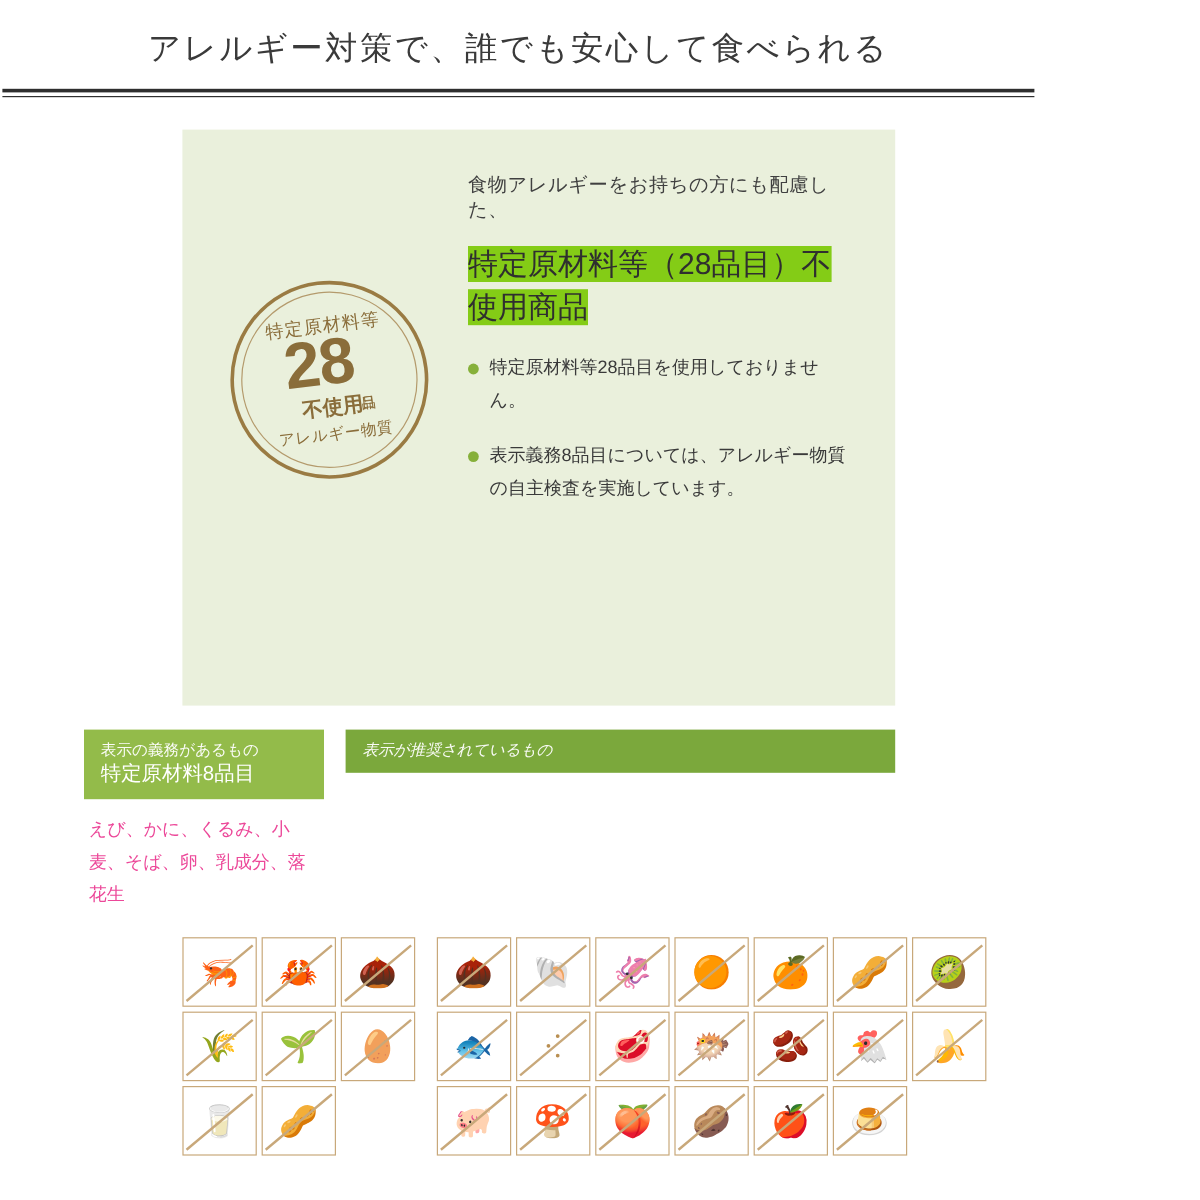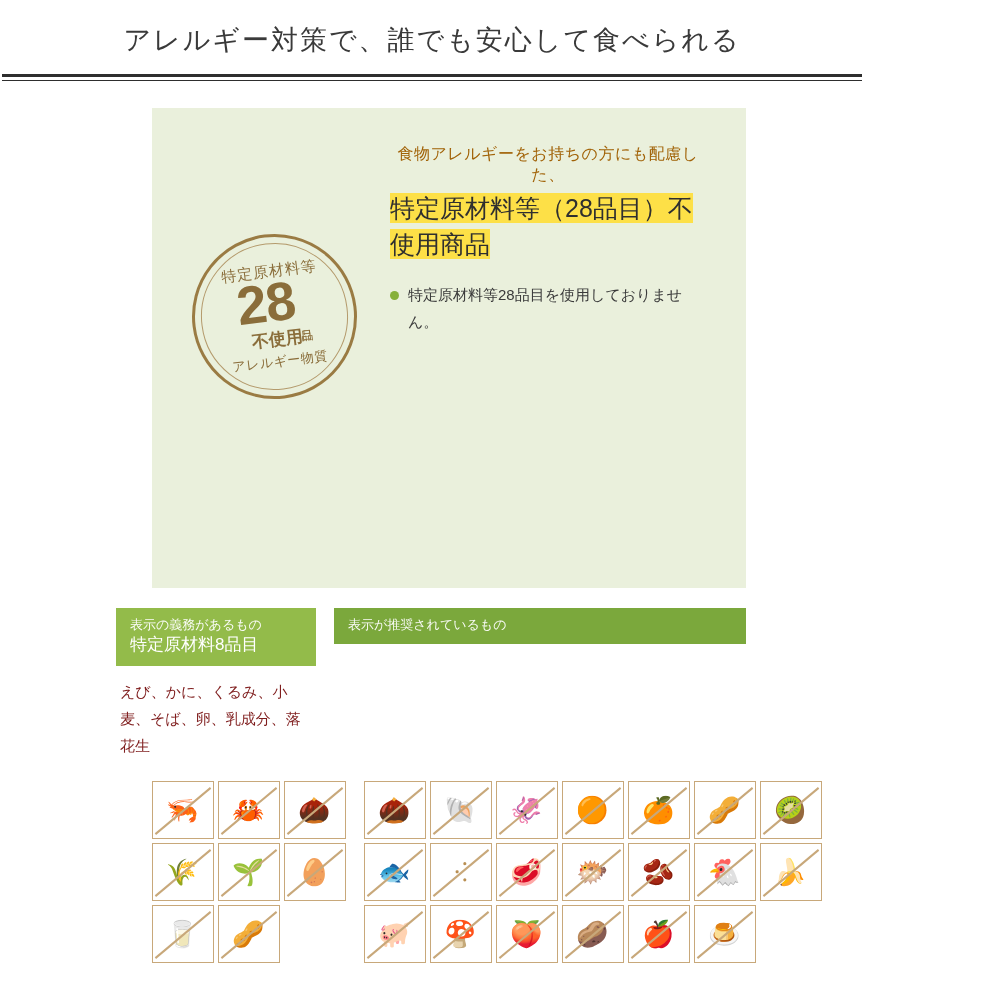--- a/index.html
+++ b/index.html
@@ -110,34 +110,33 @@
     top: 6px; left: 6px; right: 6px; bottom: 6px;
     border-radius: 50%;
     border: 1px solid #b49a6c;
   }
 
   .text-col {
     flex: 1 1 auto;
     padding-left: 10px;
   }
   .lead {
-    color: #a16207;
+    color: #404040;
     font-size: 16px;
-    margin-bottom: 4px;
+    margin-bottom: 16px;
     letter-spacing: 0.5px;
-    text-align: center;
   }
   .headline {
     font-size: 25px;
     color: #2f2f2f;
     line-height: 1.45;
     margin-bottom: 18px;
   }
   .headline span.hl {
-    background: #fde047;
+    background: #84cc16;
     padding: 1px 0;
   }
   .bullets {
     list-style: none;
     margin: 0;
     padding: 0;
   }
   .bullets li {
     position: relative;
     font-size: 15px;
@@ -154,39 +153,39 @@
     top: 10px;
     width: 9px;
     height: 9px;
     border-radius: 50%;
     background: #86b03a;
   }
 
   
   .lists {
     display: flex;
-    margin: 20px 118px 0 116px;
+    margin: 20px 118px 0 70px;
     gap: 18px;
   }
   .col-a { width: 200px; flex: 0 0 200px; }
-  .col-b { flex: 1 1 auto; }
+  .col-b { flex: 1 1 auto; font-style: italic; }
   .list-head {
     color: #ffffff;
     padding: 8px 14px 10px 14px;
     line-height: 1.35;
   }
   .head-a { background: #93bb4a; }
   .head-b { background: #7ba83c; }
   .head-small { font-size: 13px; display: block; opacity: 0.95; }
   .head-big { font-size: 17px; display: block; }
   .list-body {
     font-size: 15px;
     line-height: 1.8;
     padding: 12px 4px 0 4px;
-    color: #7f1d1d;
+    color: #ec4899;
   }
 
   
   .icons {
     display: flex;
     margin: 22px 118px 0 152px;
     gap: 18px;
   }
   .grid {
     display: grid;
@@ -246,20 +245,21 @@
           <div class="badge-mid">不使用</div>
           <div class="badge-bottom">アレルギー物質</div>
         </div>
       </div>
 
       <div class="text-col">
         <div class="lead">食物アレルギーをお持ちの方にも配慮した、</div>
         <div class="headline"><span class="hl">特定原材料等（28品目）不使用商品</span></div>
         <ul class="bullets">
           <li>特定原材料等28品目を使用しておりません。</li>
+          <li>表示義務8品目については、アレルギー物質の自主検査を実施しています。</li>
         </ul>
       </div>
     </div>
   </div>
 
   <div class="lists">
     <div class="col-a">
       <div class="list-head head-a">
         <span class="head-small">表示の義務があるもの</span>
         <span class="head-big">特定原材料8品目</span>

